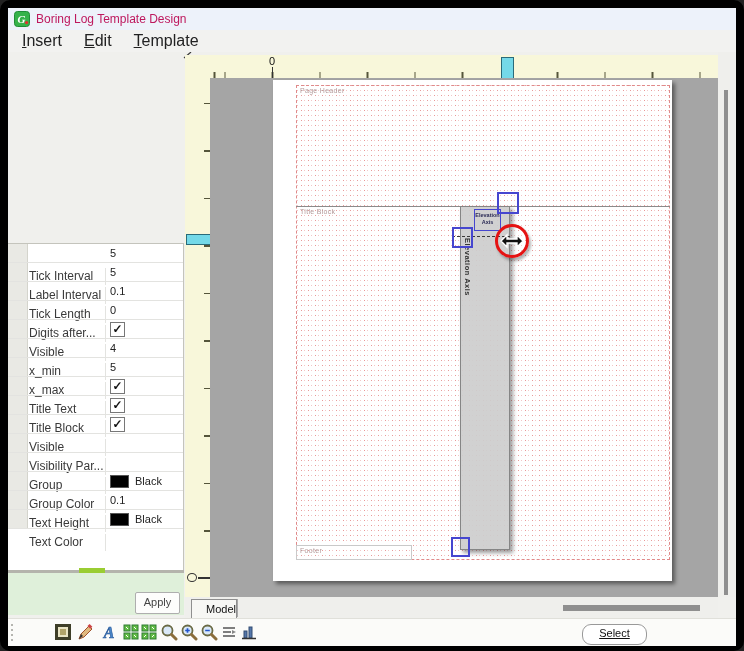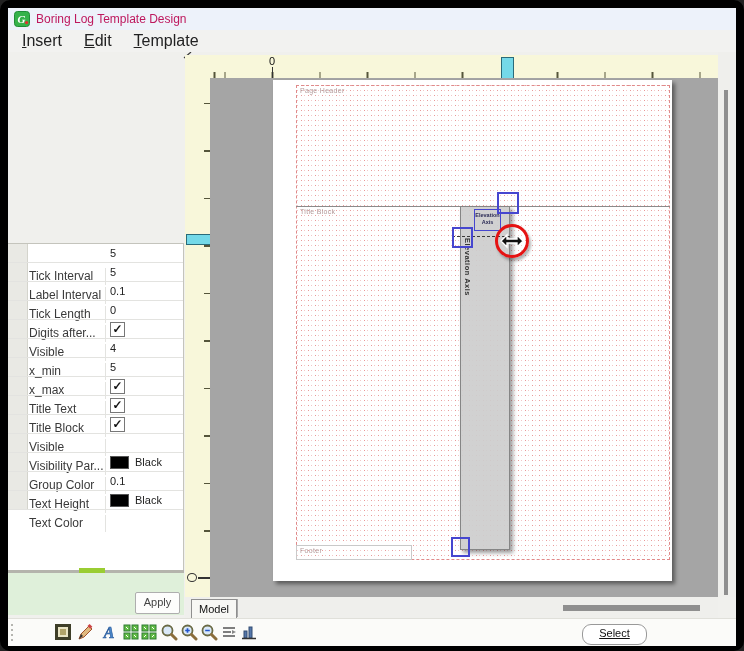--- a/index.html
+++ b/index.html
@@ -74,21 +74,21 @@
   #handle-bottom{left:178px;top:457px;width:15px;height:16px;}
   #labelbox{left:201px;top:129px;width:25px;height:18px;border:1.6px solid #4646cf;
             font-size:5.5px;line-height:6.5px;color:#2a2a55;text-align:center;padding-top:2px;font-weight:bold;}
   #redcircle{left:222px;top:144px;width:28px;height:28px;border:3.4px solid #e51212;border-radius:50%;
              box-shadow:2px 3px 3px rgba(0,0,0,.3);display:flex;align-items:center;justify-content:center;}
   
   #vscroll-track{left:710px;top:44px;width:18px;height:545px;background:#efefec;}
   #vscroll-thumb{left:716px;top:82px;width:3.5px;height:505px;background:#8f8f8f;}
   #bottomstrip{left:177px;top:589px;width:533px;height:22px;background:#efefec;}
   #modeltab{left:6px;top:2px;width:44px;height:19px;background:#f7f7f4;border:1px solid #8f8f8f;
-            font-size:11px;color:#111;text-align:center;line-height:18px;}
+            font-size:11px;color:#111;text-align:right;line-height:18px;}
   #tabsep{left:52px;top:2px;width:1px;height:18px;background:#a8a8a8;}
   #hscroll-thumb{left:378px;top:8px;width:137px;height:6px;background:#8f8f8f;}
   
   #toolbar{left:0;top:610px;width:728px;height:27px;background:#fbfbf9;border-top:1px solid #e0e0da;}
   #grip{left:2px;top:5px;width:4px;height:17px;
         background-image:repeating-linear-gradient(to bottom,#b5b5b0 0 2px,transparent 2px 5px);background-size:2px 100%;background-repeat:no-repeat;background-position:1px 0;}
   .tbicon{top:4px;width:18px;height:18px;}
   #selectbtn{left:574px;top:5px;width:63px;height:19px;background:#fff;border:1px solid #999;border-radius:9px;
              font-size:11px;color:#111;text-align:center;line-height:17px;text-decoration:underline;}
 </style>
@@ -168,20 +168,25 @@
     <div class="prow">
           <div class="pmargin"></div>
           <div class="plabel">Visible</div>
           <div class="pvalue">
             <span class="checkbox">✓</span>
           </div>
         </div>
     <div class="prow">
           <div class="pmargin"></div>
           <div class="plabel">Visibility Par...</div>
+          <div class="pvalue"></div>
+        </div>
+    <div class="prow">
+          <div class="pmargin"></div>
+          <div class="plabel">Group</div>
           <div class="pvalue"></div>
         </div>
     <div class="prow">
           <div class="pmargin"></div>
           <div class="plabel">Group Color</div>
           <div class="pvalue">
             <span class="swatch"></span>
             <span>Black</span>
           </div>
         </div>

